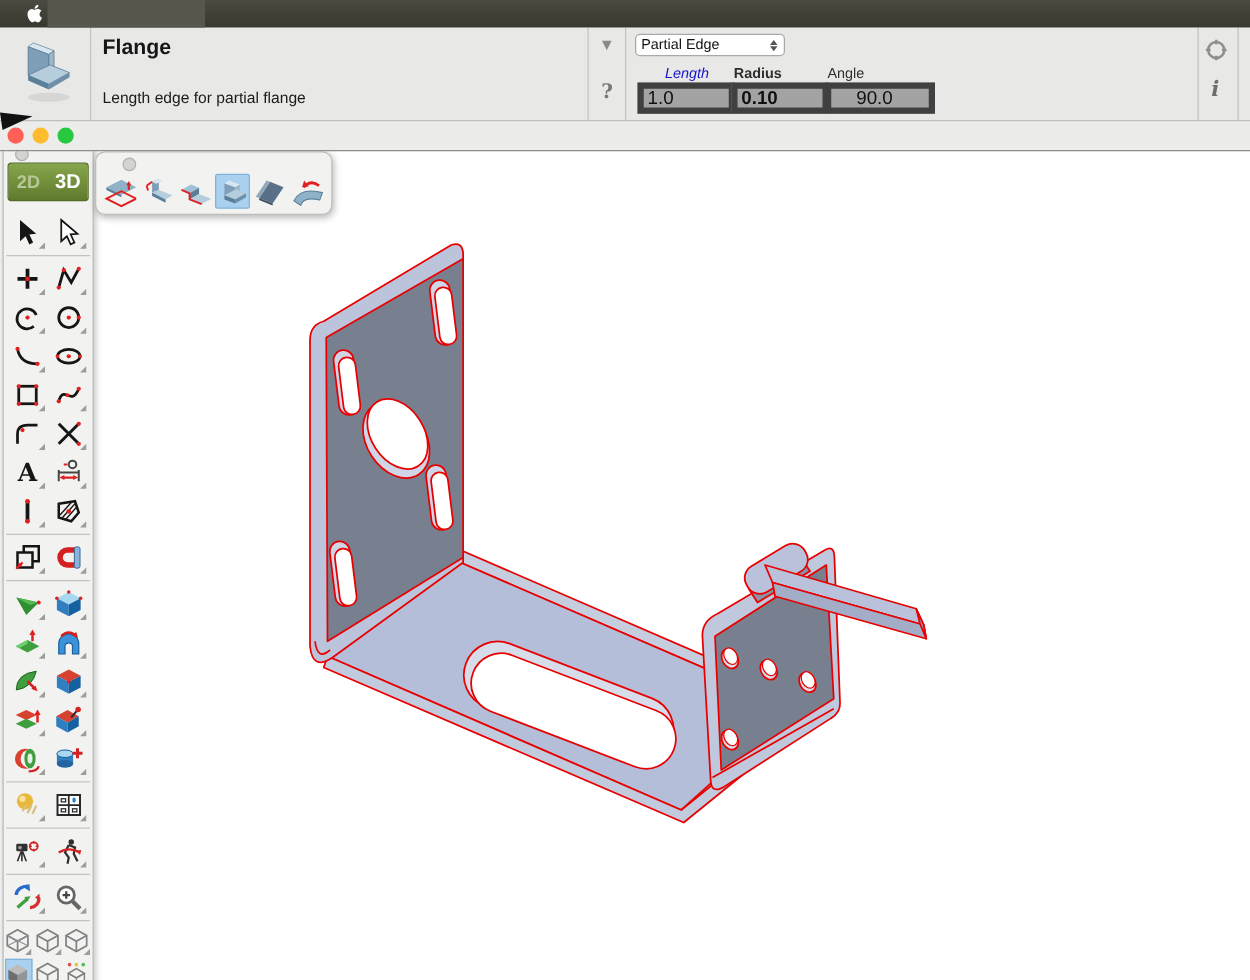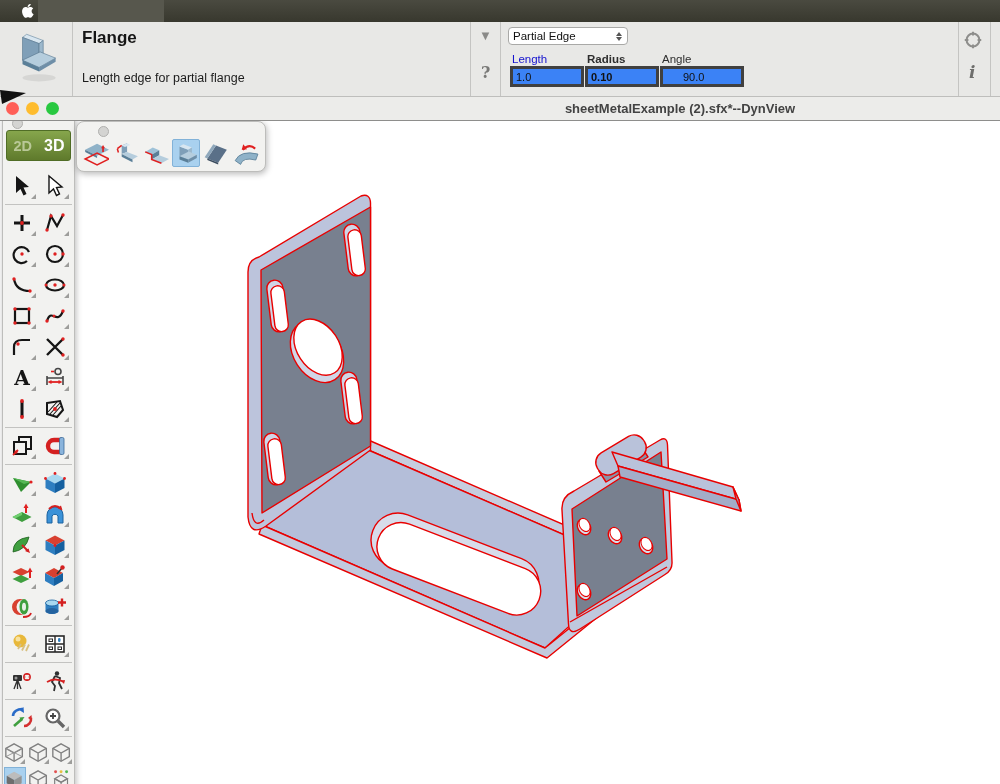--- a/index.html
+++ b/index.html
@@ -24,22 +24,22 @@
         font-family:"DejaVu Serif",serif;color:#787876}
   .dropdown{position:absolute;left:508px;top:5px;width:120px;height:18px;background:#fff;
             border:1px solid #a9a9a7;border-radius:4px;font-size:11.5px;color:#111;
             display:flex;align-items:center;padding:0 4px;box-sizing:border-box}
   .dd-label{flex:1}
   .dd-stepper{display:flex;flex-direction:column;gap:1px;align-items:center;margin-right:1px}
   .dd-stepper i{display:block;width:0;height:0;border-left:3.5px solid transparent;border-right:3.5px solid transparent}
   .dd-up{border-bottom:4px solid #555}
   .dd-down{border-top:4px solid #555}
   .fld-label{position:absolute;top:31px;font-size:11.5px}
-  .fld-input{position:absolute;top:44px;height:15px;background:#3b82f6;border:3px solid #404040;
-             font-size:11px;color:#111;padding:0 3px;font-family:"Liberation Sans",sans-serif}
+  .fld-input{position:absolute;top:44px;height:15px;background:#a3a3a3;border:5px solid #404040;
+             font-size:15px;color:#111;padding:0 3px;font-family:"Liberation Sans",sans-serif}
   .crosshair{position:absolute;left:962px;top:7px;width:22px;height:22px}
   .info{position:absolute;left:969px;top:40px;font-size:17px;font-weight:bold;font-style:italic;
         font-family:"DejaVu Serif",serif;color:#6e6e6c}
   
   .titlebar{position:absolute;top:97px;left:0;right:0;height:23px;background:#ececea;
             border-bottom:1px solid #8e8e8c;z-index:8}
   .traffic{position:absolute;top:5px;width:13px;height:13px;border-radius:50%}
   .doc-title{display:block;margin-left:360px;text-align:center;font-size:13px;font-weight:bold;
              color:#434343;line-height:23px;white-space:nowrap}
   
@@ -106,41 +106,40 @@
   <div class="help">?</div>
   <div class="vdiv" style="left:500px"></div>
   <div class="dropdown">
     <span class="dd-label">Partial Edge</span>
     <span class="dd-stepper">
         <i class="dd-up"></i>
         <i class="dd-down"></i>
       </span>
   </div>
   <div id="fields">
-      <div class="fld-label" style="left: 512px; color: rgb(21, 19, 207);">Length</div>
+      <div class="fld-label" style="left: 532px; color: rgb(21, 19, 207); font-style: italic;">Length</div>
       <input class="fld-input" value="1.0" style="left: 510px; width: 62px;">
       <div class="fld-label" style="left: 587px; color: rgb(46, 46, 46); font-weight: bold;">Radius</div>
       <input class="fld-input" value="0.10" style="left: 585px; width: 62px; font-weight: bold;">
       <div class="fld-label" style="left: 662px; color: rgb(46, 46, 46);">Angle</div>
       <input class="fld-input" value="90.0" style="left: 660px; width: 55px; padding-left: 20px;">
     </div>
   <div class="vdiv" style="left:958px"></div>
   <svg class="crosshair" viewBox="0 0 24 24">
     <circle cx="12" cy="12" r="7" fill="none" stroke="#8e8e8c" stroke-width="2.2"></circle>
     <path d="M12 3v4M12 17v4M3 12h4M17 12h4" stroke="#8e8e8c" stroke-width="2.2"></path>
   </svg>
   <div class="info">i</div>
   <div class="vdiv" style="left:990px"></div>
 </div>
 
 <div class="titlebar">
   <div class="traffic" id="t-red" style="left: 6px; background: rgb(255, 95, 87);"></div>
   <div class="traffic" id="t-yellow" style="left: 26px; background: rgb(254, 188, 46);"></div>
   <div class="traffic" id="t-green" style="left: 46px; background: rgb(40, 200, 64);"></div>
-  <span class="doc-title">sheetMetalExample (2).sfx*--DynView</span>
 </div>
 
 <div class="canvas"></div>
 <svg id="model" width="1000" height="784" viewBox="0 0 1000 784">
   <g stroke="#e80000" stroke-width="1.4" stroke-linejoin="round" fill="none">
 
     <path d="M366 439 L636 556 L636 566 L366 449 Z" fill="#c6cdde"></path>
 
     <path d="M366 449 L636 566 L545 648 L262 525 Z" fill="#b4bed9"></path>
 

